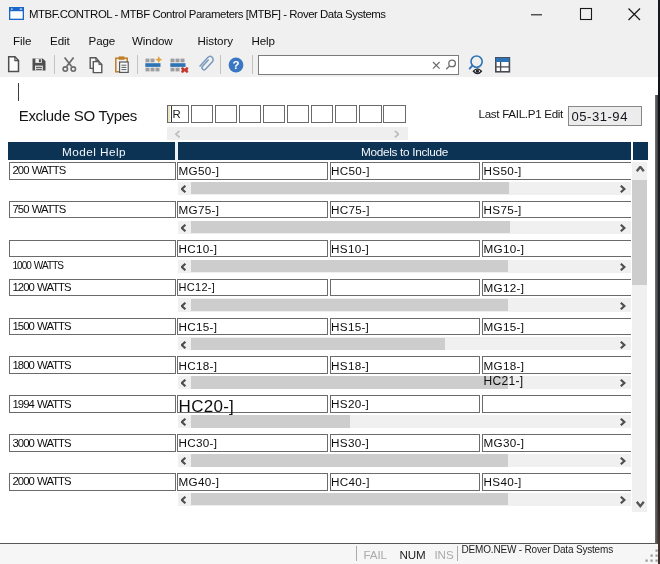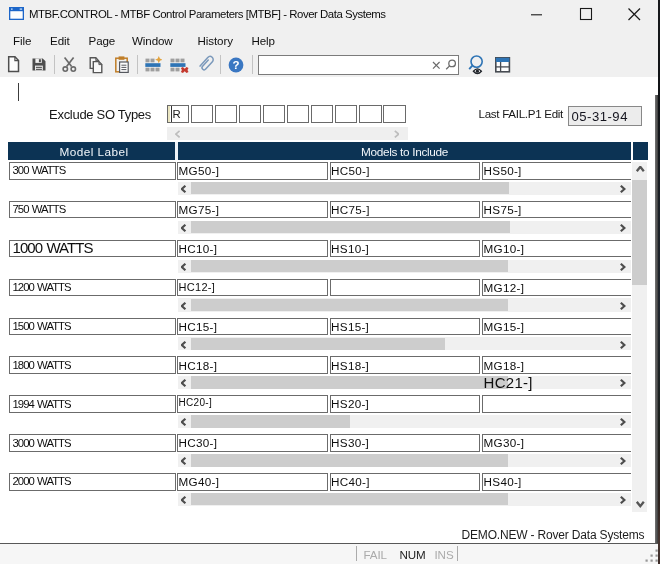--- a/index.html
+++ b/index.html
@@ -109,21 +109,21 @@
 <path d="M6.4,16.2 q4.0,-4.6 8.0,0 q-4.0,4.6 -8.0,0 z" fill="#fff" stroke="#20242a" stroke-width="1.3"></path>
 <circle cx="10.4" cy="16.2" r="1.6" fill="#20242a"></circle>
 </svg>
 <svg class="abs" style="left:495px;top:56.5px" width="16" height="16">
 <rect x="0.8" y="0.8" width="13.6" height="14" fill="#fdfdfd" stroke="#474b52" stroke-width="1.6"></rect>
 <rect x="0.8" y="0.8" width="13.6" height="4.2" fill="#2e74b5"></rect>
 <line x1="5.6" y1="5.0" x2="5.6" y2="14.8" stroke="#474b52" stroke-width="1.3"></line>
 <line x1="0.8" y1="9.9" x2="14.4" y2="9.9" stroke="#474b52" stroke-width="1.3"></line>
 </svg>
 <div class="abs" style="left:17.5px;top:82.5px;width:1.6px;height:18.5px;background:#3c3c3c"></div>
-<div class="txt" id="lbl1" style="right:509px;top:107px;font-size:13px;letter-spacing:-0.3px;color:#161616">Exclude SO Types</div>
+<div class="txt" id="lbl1" style="right:523px;top:107px;font-size:15px;letter-spacing:-0.3px;color:#161616">Exclude SO Types</div>
 <div class="abs" style="left:166.80px;top:104.9px;width:22.2px;height:18.4px;background:#fff;border:1px solid #6a6a6a"></div>
 <div class="abs" style="left:190.87px;top:104.9px;width:22.2px;height:18.4px;background:#fff;border:1px solid #6a6a6a"></div>
 <div class="abs" style="left:214.94px;top:104.9px;width:22.2px;height:18.4px;background:#fff;border:1px solid #6a6a6a"></div>
 <div class="abs" style="left:239.01px;top:104.9px;width:22.2px;height:18.4px;background:#fff;border:1px solid #6a6a6a"></div>
 <div class="abs" style="left:263.08px;top:104.9px;width:22.2px;height:18.4px;background:#fff;border:1px solid #6a6a6a"></div>
 <div class="abs" style="left:287.15px;top:104.9px;width:22.2px;height:18.4px;background:#fff;border:1px solid #6a6a6a"></div>
 <div class="abs" style="left:311.22px;top:104.9px;width:22.2px;height:18.4px;background:#fff;border:1px solid #6a6a6a"></div>
 <div class="abs" style="left:335.29px;top:104.9px;width:22.2px;height:18.4px;background:#fff;border:1px solid #6a6a6a"></div>
 <div class="abs" style="left:359.36px;top:104.9px;width:22.2px;height:18.4px;background:#fff;border:1px solid #6a6a6a"></div>
 <div class="abs" style="left:383.43px;top:104.9px;width:22.2px;height:18.4px;background:#fff;border:1px solid #6a6a6a"></div>
@@ -136,32 +136,32 @@
   </svg>
 <svg class="abs" style="left:393.8px;top:130.1px" width="5.4" height="8.2">
     <polyline points="0.8,0.8 4.6000000000000005,4.1 0.8,7.4" fill="none" stroke="#bdbdbd" stroke-width="1.7"></polyline>
   </svg>
 <div class="txt" id="lbl2" style="right:97px;top:107px;font-size:11.6px;letter-spacing:-0.3px;color:#161616">Last FAIL.P1 Edit</div>
 <div class="abs" style="left:567.5px;top:106px;width:74px;height:19.6px;background:#ececec;border:1px solid #888"></div>
 <div class="txt" id="date" style="left:571.5px;top:108.5px;font-size:13.1px;letter-spacing:0.5px;color:#14141e">05-31-94</div>
 <div class="abs" style="left:8px;top:142px;width:623px;height:17.6px;background:#0c3354"></div>
 <div class="abs" style="left:175.3px;top:142px;width:2.6px;height:17.6px;background:#eef3f8"></div>
 <div class="abs" style="left:633px;top:142px;width:14.5px;height:17.6px;background:#0c3354"></div>
-<div class="txt" id="hdr1" style="left:10px;top:144.6px;width:168px;text-align:center;font-size:11.8px;letter-spacing:0.42px;color:#f2f6fa">Model Label</div>
+<div class="txt" id="hdr1" style="left:10px;top:144.6px;width:168px;text-align:center;font-size:11.8px;letter-spacing:0.42px;color:#f2f6fa">Model Help</div>
 <div class="txt" id="hdr2" style="left:178px;top:144.6px;width:453px;text-align:center;font-size:11.8px;letter-spacing:-0.32px;color:#f2f6fa">Models to Include</div>
 <div class="abs" style="left:632px;top:161.5px;width:15.2px;height:350.5px;background:#f0f0f0"></div>
 <svg class="abs" style="left:636.2px;top:166.1px" width="8.6" height="10.8">
     <polyline points="0.8,5.2 4.3,0.8 7.8,5.2" fill="none" stroke="#555" stroke-width="2.3"></polyline>
   </svg>
 <div class="abs" style="left:632px;top:179.5px;width:15.2px;height:105.5px;background:#cdcdcd"></div>
 <svg class="abs" style="left:636.2px;top:501.1px" width="8.6" height="10.8">
     <polyline points="0.8,0.8 4.3,5.2 7.8,0.8" fill="none" stroke="#555" stroke-width="2.3"></polyline>
   </svg>
 <div class="abs" style="left:8.5px;top:162.0px;width:167.4px;height:17.5px;background:#fff;border:1px solid #6b6b6b"></div>
-<div class="txt cell" style="left:12.5px;top:164.4px;font-size:11.3px;letter-spacing:-0.95px;word-spacing:1.1px;color:#0e0e0e">300 WATTS</div>
+<div class="txt cell" style="left:12.5px;top:164.4px;font-size:11.3px;letter-spacing:-0.95px;word-spacing:1.1px;color:#0e0e0e">200 WATTS</div>
 <div class="abs" style="left:177px;top:162.0px;width:150.5px;height:17.5px;background:#fff;border:1px solid #6b6b6b;border-right:1px solid #6b6b6b"></div>
 <div class="txt cell" style="left:178.6px;top:164.2px;font-size:11.7px;letter-spacing:0.28px;color:#0e0e0e">MG50-]</div>
 <div class="abs" style="left:329.5px;top:162.0px;width:150.5px;height:17.5px;background:#fff;border:1px solid #6b6b6b;border-right:1px solid #6b6b6b"></div>
 <div class="txt cell" style="left:331.1px;top:164.2px;font-size:11.7px;letter-spacing:0.28px;color:#0e0e0e">HC50-]</div>
 <div class="abs" style="left:482px;top:162.0px;width:149.0px;height:17.5px;background:#fff;border:1px solid #6b6b6b;border-right:none"></div>
 <div class="txt cell" style="left:483.6px;top:164.2px;font-size:11.7px;letter-spacing:0.28px;color:#0e0e0e">HS50-]</div>
 <div class="abs" style="left:177.5px;top:181.8px;width:453.5px;height:13.2px;background:#f0f0f0"></div>
 <svg class="abs" style="left:181.4px;top:185.10000000000002px" width="5.2" height="8.0">
     <polyline points="4.4,0.8 0.8,4.0 4.4,7.2" fill="none" stroke="#4d4d4d" stroke-width="2.2"></polyline>
   </svg>
@@ -179,21 +179,21 @@
 <div class="txt cell" style="left:483.6px;top:203.1px;font-size:11.7px;letter-spacing:0.28px;color:#0e0e0e">HS75-]</div>
 <div class="abs" style="left:177.5px;top:220.7px;width:453.5px;height:13.2px;background:#f0f0f0"></div>
 <svg class="abs" style="left:181.4px;top:224.00000000000003px" width="5.2" height="8.0">
     <polyline points="4.4,0.8 0.8,4.0 4.4,7.2" fill="none" stroke="#4d4d4d" stroke-width="2.2"></polyline>
   </svg>
 <svg class="abs" style="left:620.4px;top:224.00000000000003px" width="5.2" height="8.0">
     <polyline points="0.8,0.8 4.4,4.0 0.8,7.2" fill="none" stroke="#4d4d4d" stroke-width="2.2"></polyline>
   </svg>
 <div class="abs" style="left:190.5px;top:221.0px;width:319.5px;height:12.4px;background:#cdcdcd"></div>
 <div class="abs" style="left:8.5px;top:239.7px;width:167.4px;height:17.5px;background:#fff;border:1px solid #6b6b6b"></div>
-<div class="txt cell" style="left:12.5px;top:239px;font-size:15px;letter-spacing:-0.95px;word-spacing:1.1px;color:#0e0e0e">1000 WATTS</div>
+<div class="txt cell" style="left:12.5px;top:260px;font-size:10px;letter-spacing:-0.95px;word-spacing:1.1px;color:#0e0e0e">1000 WATTS</div>
 <div class="abs" style="left:177px;top:239.7px;width:150.5px;height:17.5px;background:#fff;border:1px solid #6b6b6b;border-right:1px solid #6b6b6b"></div>
 <div class="txt cell" style="left:178.6px;top:241.9px;font-size:11.7px;letter-spacing:0.28px;color:#0e0e0e">HC10-]</div>
 <div class="abs" style="left:329.5px;top:239.7px;width:150.5px;height:17.5px;background:#fff;border:1px solid #6b6b6b;border-right:1px solid #6b6b6b"></div>
 <div class="txt cell" style="left:331.1px;top:241.9px;font-size:11.7px;letter-spacing:0.28px;color:#0e0e0e">HS10-]</div>
 <div class="abs" style="left:482px;top:239.7px;width:149.0px;height:17.5px;background:#fff;border:1px solid #6b6b6b;border-right:none"></div>
 <div class="txt cell" style="left:483.6px;top:241.9px;font-size:11.7px;letter-spacing:0.28px;color:#0e0e0e">MG10-]</div>
 <div class="abs" style="left:177.5px;top:259.5px;width:453.5px;height:13.2px;background:#f0f0f0"></div>
 <svg class="abs" style="left:181.4px;top:262.8px" width="5.2" height="8.0">
     <polyline points="4.4,0.8 0.8,4.0 4.4,7.2" fill="none" stroke="#4d4d4d" stroke-width="2.2"></polyline>
   </svg>
@@ -245,25 +245,25 @@
 <svg class="abs" style="left:181.4px;top:379.40000000000003px" width="5.2" height="8.0">
     <polyline points="4.4,0.8 0.8,4.0 4.4,7.2" fill="none" stroke="#4d4d4d" stroke-width="2.2"></polyline>
   </svg>
 <svg class="abs" style="left:620.4px;top:379.40000000000003px" width="5.2" height="8.0">
     <polyline points="0.8,0.8 4.4,4.0 0.8,7.2" fill="none" stroke="#4d4d4d" stroke-width="2.2"></polyline>
   </svg>
 <div class="abs" style="left:190.5px;top:376.4px;width:317.5px;height:12.4px;background:#cdcdcd"></div>
 <div class="abs" style="left:8.5px;top:395.2px;width:167.4px;height:17.5px;background:#fff;border:1px solid #6b6b6b"></div>
 <div class="txt cell" style="left:12.5px;top:397.6px;font-size:11.3px;letter-spacing:-0.95px;word-spacing:1.1px;color:#0e0e0e">1994 WATTS</div>
 <div class="abs" style="left:177px;top:395.2px;width:150.5px;height:17.5px;background:#fff;border:1px solid #6b6b6b;border-right:1px solid #6b6b6b"></div>
-<div class="txt cell" style="left:178.6px;top:397.4px;font-size:10px;letter-spacing:0.28px;color:#0e0e0e">HC20-]</div>
+<div class="txt cell" style="left:178.6px;top:397.4px;font-size:17px;letter-spacing:0.28px;color:#0e0e0e">HC20-]</div>
 <div class="abs" style="left:329.5px;top:395.2px;width:150.5px;height:17.5px;background:#fff;border:1px solid #6b6b6b;border-right:1px solid #6b6b6b"></div>
 <div class="txt cell" style="left:331.1px;top:397.4px;font-size:11.7px;letter-spacing:0.28px;color:#0e0e0e">HS20-]</div>
 <div class="abs" style="left:482px;top:395.2px;width:149.0px;height:17.5px;background:#fff;border:1px solid #6b6b6b;border-right:none"></div>
-<div class="txt cell" style="left:483.6px;top:374px;font-size:15px;letter-spacing:0.28px;color:#0e0e0e">HC21-]</div>
+<div class="txt cell" style="left:483.6px;top:374px;font-size:12px;letter-spacing:0.28px;color:#0e0e0e">HC21-]</div>
 <div class="abs" style="left:177.5px;top:415.0px;width:453.5px;height:13.2px;background:#f0f0f0"></div>
 <svg class="abs" style="left:181.4px;top:418.3px" width="5.2" height="8.0">
     <polyline points="4.4,0.8 0.8,4.0 4.4,7.2" fill="none" stroke="#4d4d4d" stroke-width="2.2"></polyline>
   </svg>
 <svg class="abs" style="left:620.4px;top:418.3px" width="5.2" height="8.0">
     <polyline points="0.8,0.8 4.4,4.0 0.8,7.2" fill="none" stroke="#4d4d4d" stroke-width="2.2"></polyline>
   </svg>
 <div class="abs" style="left:190.5px;top:415.3px;width:159.5px;height:12.4px;background:#cdcdcd"></div>
 <div class="abs" style="left:8.5px;top:434.1px;width:167.4px;height:17.5px;background:#fff;border:1px solid #6b6b6b"></div>
 <div class="txt cell" style="left:12.5px;top:436.5px;font-size:11.3px;letter-spacing:-0.95px;word-spacing:1.1px;color:#0e0e0e">3000 WATTS</div>
@@ -299,20 +299,20 @@
 <div class="abs" style="left:190.5px;top:493.1px;width:317.5px;height:12.4px;background:#cdcdcd"></div>
 <div class="abs" style="left:655.4px;top:95px;width:2.6px;height:448px;background:linear-gradient(90deg,#757575,#3a3a3a)"></div>
 <div class="abs" style="left:658px;top:0;width:2px;height:564px;background:linear-gradient(180deg,#17191c 0%,#101215 18%,#1b2026 35%,#20262e 55%,#1a1f1c 75%,#2a211d 88%,#473530 96%,#3c2b26 100%)"></div>
 <div class="abs" style="left:655.4px;top:543px;width:2.6px;height:21px;background:#5d4a43"></div>
 <div class="abs" style="left:0;top:542.6px;width:658px;height:21.4px;background:#f6f6f6;border-top:1.6px solid #585858"></div>
 <div class="abs" style="left:356px;top:546px;width:1px;height:15px;background:#ababab"></div>
 <div class="abs" style="left:456.5px;top:546px;width:1px;height:15px;background:#ababab"></div>
 <div class="txt" id="caps" style="left:363.5px;top:548px;font-size:11.6px;letter-spacing:-0.1px;color:#ababab">FAIL</div>
 <div class="txt" id="num" style="left:399.5px;top:548px;font-size:11.6px;letter-spacing:-0.1px;color:#1c1c1c">NUM</div>
 <div class="txt" id="ins" style="left:434.5px;top:548px;font-size:11.6px;letter-spacing:-0.1px;color:#ababab">INS</div>
-<div class="txt" id="demo" style="left:461.5px;top:528px;font-size:12px;letter-spacing:-0.18px;color:#1c1c1c">DEMO.NEW - Rover Data Systems</div>
+<div class="txt" id="demo" style="left:461.5px;top:544px;font-size:10px;letter-spacing:-0.18px;color:#1c1c1c">DEMO.NEW - Rover Data Systems</div>
 <svg class="abs" style="left:643.5px;top:548px" width="16" height="16">
     <rect x="11.5" y="1.5" width="2.2" height="2.2" fill="#989898"></rect>
     <rect x="11.5" y="6.5" width="2.2" height="2.2" fill="#989898"></rect>
     <rect x="11.5" y="11.5" width="2.2" height="2.2" fill="#989898"></rect>
     <rect x="6.5" y="6.5" width="2.2" height="2.2" fill="#989898"></rect>
     <rect x="6.5" y="11.5" width="2.2" height="2.2" fill="#989898"></rect>
     <rect x="1.5" y="11.5" width="2.2" height="2.2" fill="#989898"></rect>
   </svg>
 </body></html>

